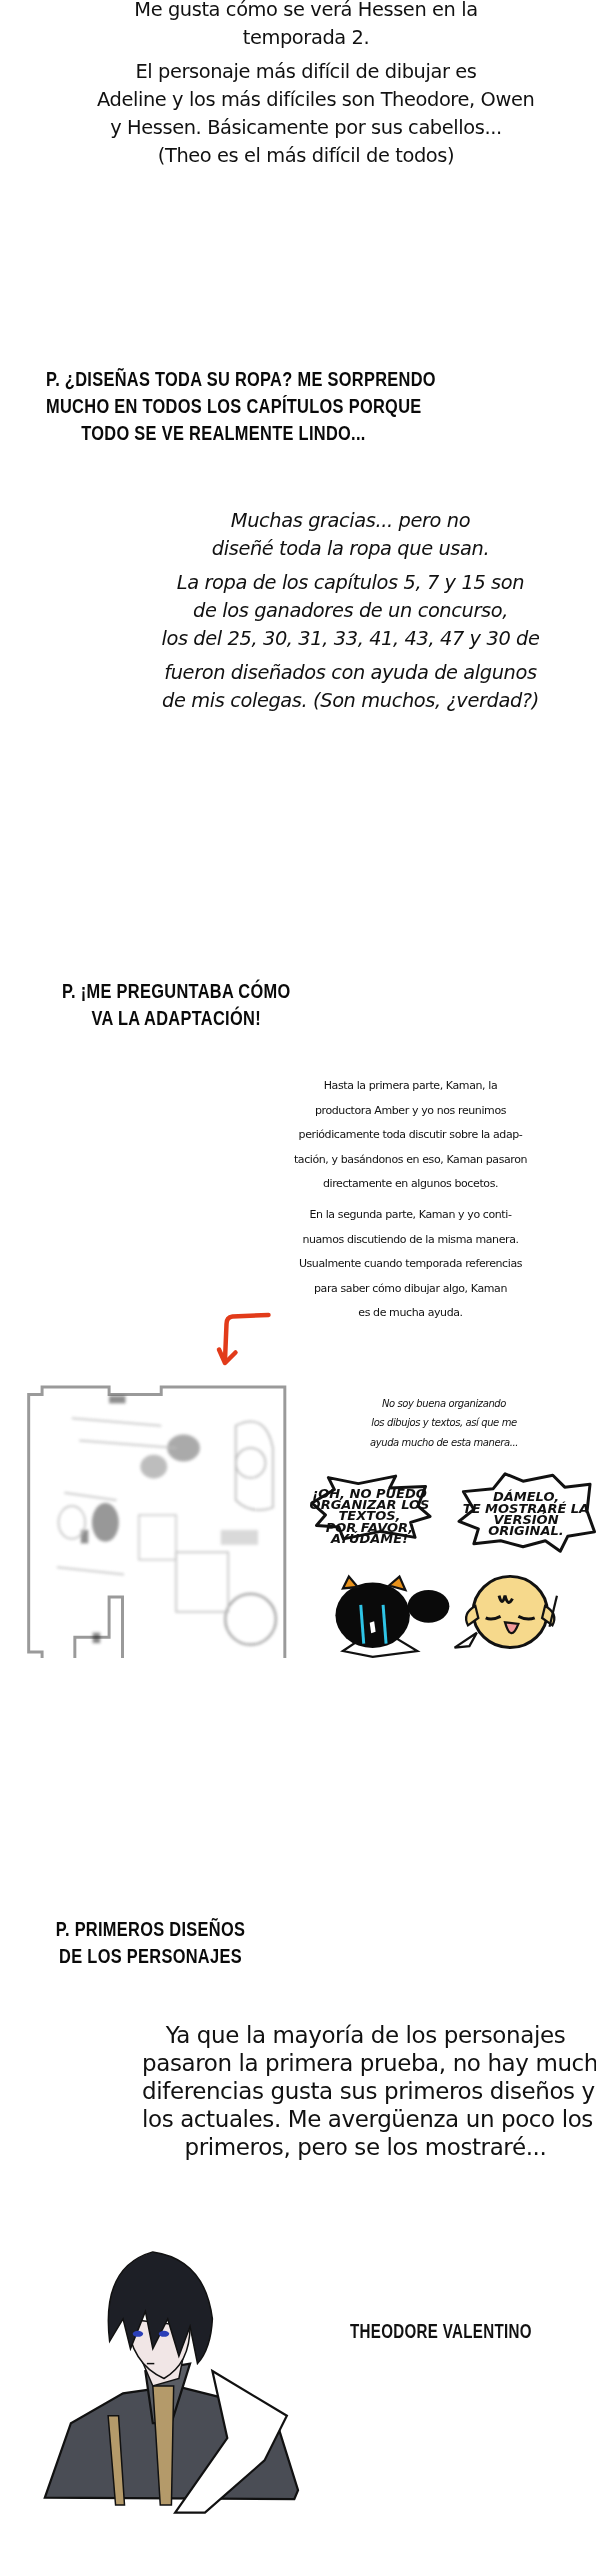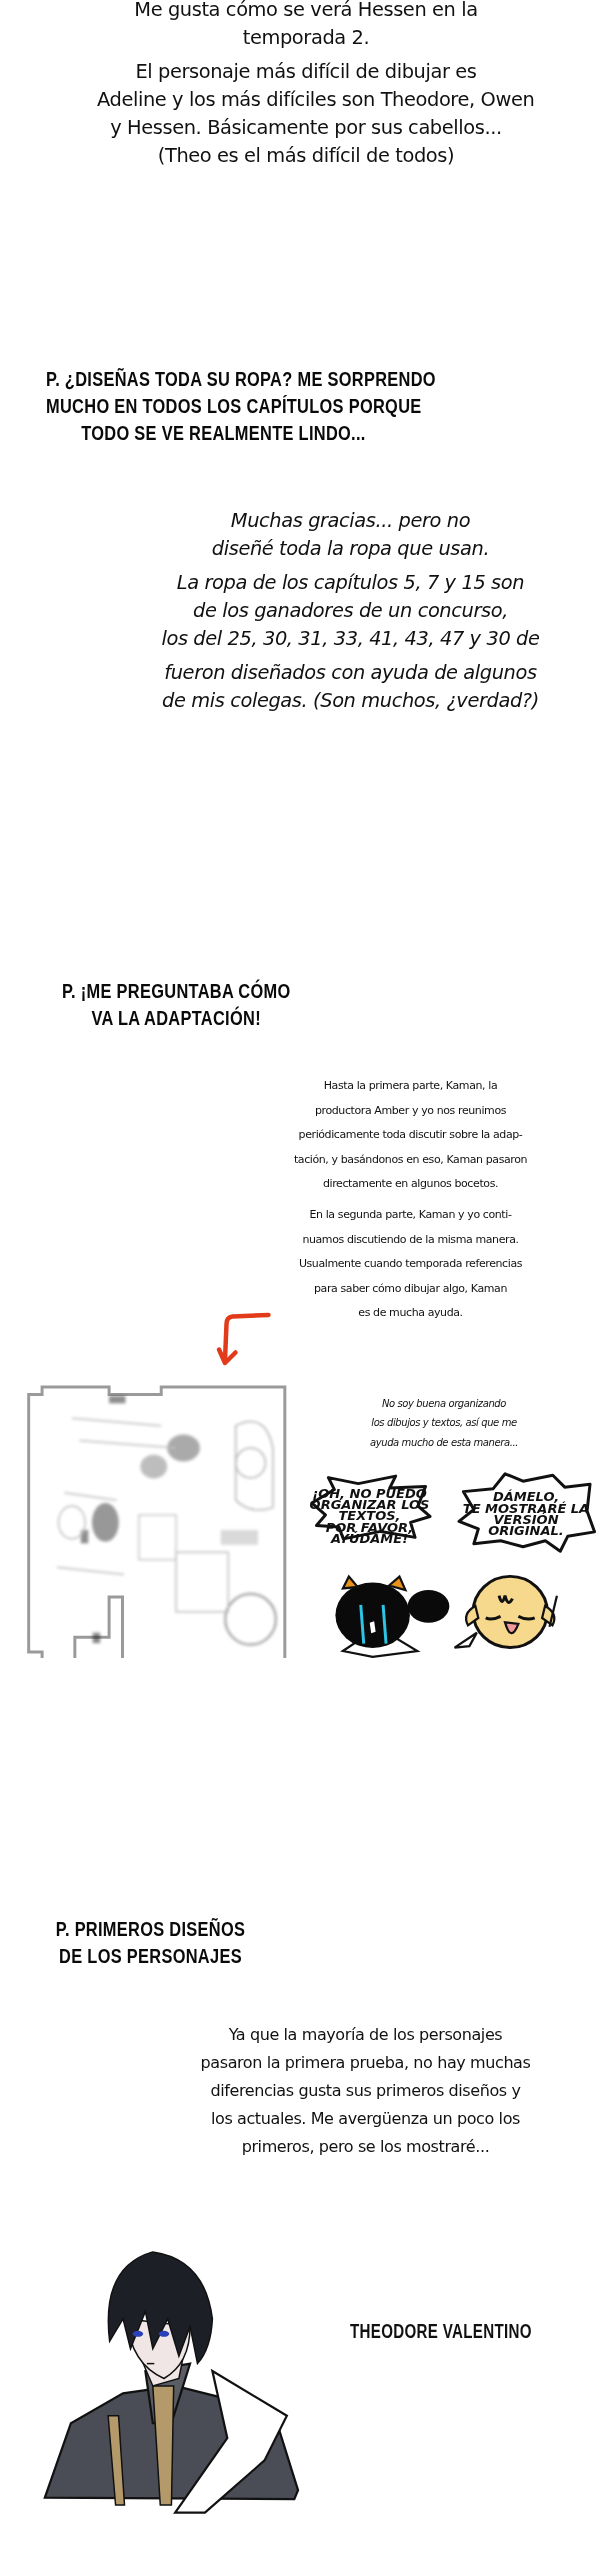--- a/index.html
+++ b/index.html
@@ -153,21 +153,21 @@
   <path d="M52 70 Q60 74 72 68 M96 68 Q108 74 118 70" fill="none" stroke="#111" stroke-width="4"></path>
   <path d="M78 76 Q86 104 96 78 Z" fill="#f29a9a" stroke="#111" stroke-width="3"></path>
   <line x1="148" y1="40" x2="138" y2="82" stroke="#111" stroke-width="3"></line>
 </svg>
 
 <div class="q" style="left:46px; top:1915px; width:268px;">
   <span class="line">P. PRIMEROS DISEÑOS</span>
   <span class="line">DE LOS PERSONAJES</span>
 </div>
 
-<div class="hand" style="left:142px; top:2021px; width:447px; font-size:16px; line-height:28px;">
+<div class="hand" style="left:142px; top:2021px; width:447px; font-size:23px; line-height:28px;">
   <span class="line">Ya que la mayoría de los personajes</span>
   <span class="line">pasaron la primera prueba, no hay muchas</span>
   <span class="line">diferencias gusta sus primeros diseños y</span>
   <span class="line">los actuales. Me avergüenza un poco los</span>
   <span class="line">primeros, pero se los mostraré...</span>
 </div>
 
 <svg style="position:absolute; left:41px; top:2237px;" width="313" height="283" viewBox="0 0 420 380">
 
   <path d="M5 350 L40 250 L110 210 L180 200 L260 220 L320 260 L345 340 L340 352 Z" fill="#4a4d55" stroke="#111" stroke-width="3"></path>

